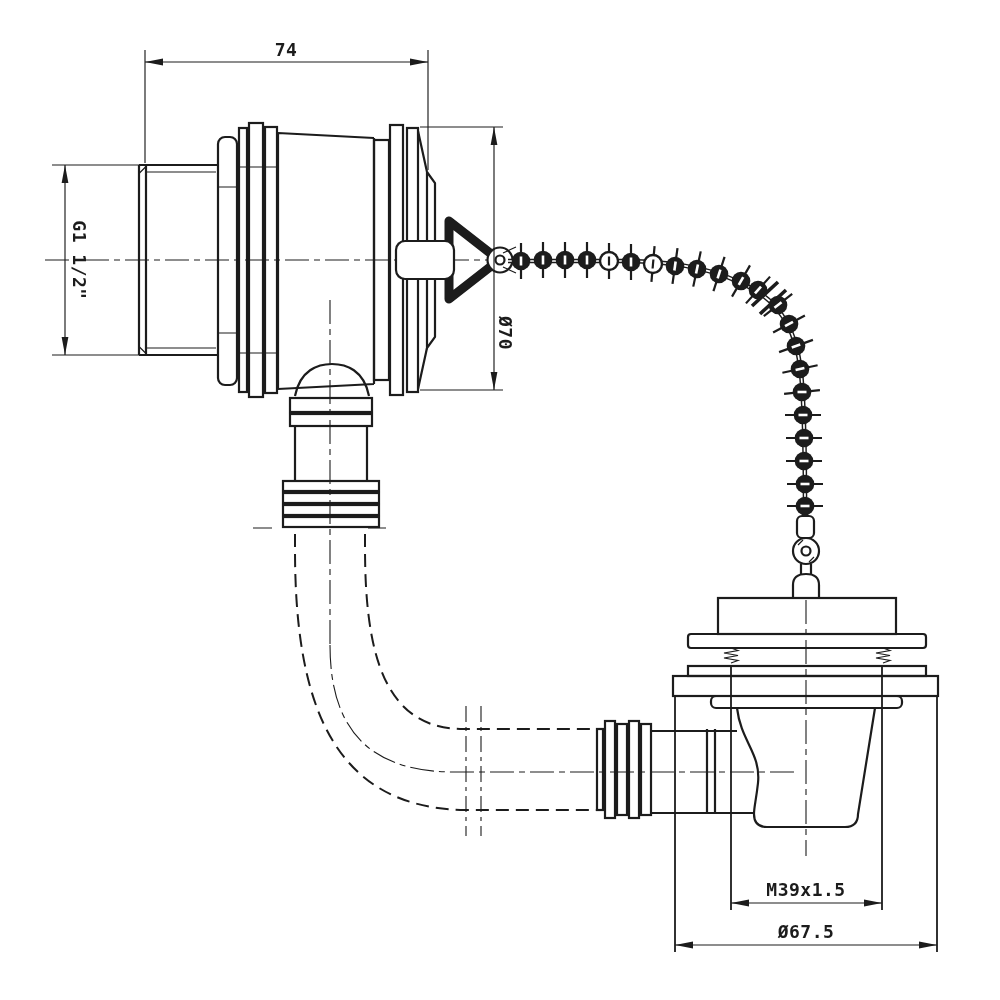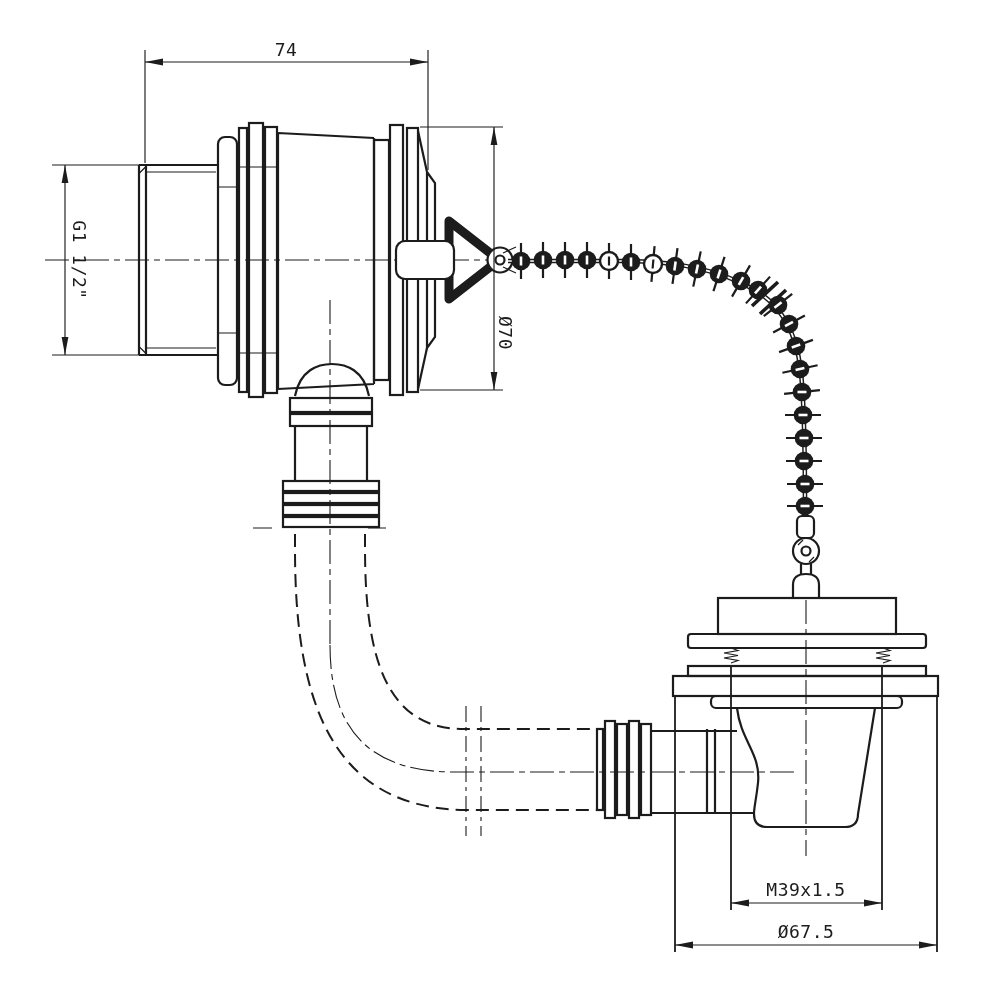--- a/index.html
+++ b/index.html
@@ -1,16 +1,16 @@
 <!DOCTYPE html>
 <html><head>
 <meta charset="utf-8">
 <style>
   html,body{margin:0;padding:0;background:#fff;}
-  #canvas{width:1000px;height:1000px;background:#ffffff;position:relative;}
+  #canvas{width:1000px;height:1000px;background:#ffffff;position:relative;font-weight:bold;}
   svg{display:block;}
   
   .s2  {stroke:#1c1c1c;stroke-width:2.2;fill:none;stroke-linecap:butt;stroke-linejoin:miter;}
   .s18 {stroke:#1c1c1c;stroke-width:1.8;fill:none;}
   .s1  {stroke:#1c1c1c;stroke-width:1.15;fill:none;}
   .cl  {stroke:#1c1c1c;stroke-width:1.1;fill:none;stroke-dasharray:24 5 6 5;}
   .hid {stroke:#1c1c1c;stroke-width:2;fill:none;stroke-dasharray:13 7;}
   .cut {stroke:#1c1c1c;stroke-width:1.1;fill:none;stroke-dasharray:16 5 4 5;}
   .fw  {fill:#ffffff;stroke:#1c1c1c;stroke-width:2.2;}
   .arr {fill:#1c1c1c;stroke:none;}

